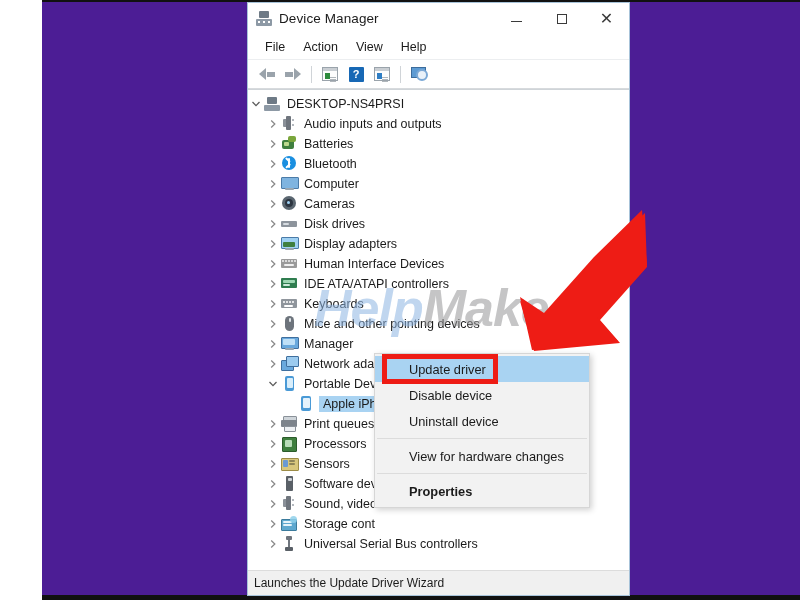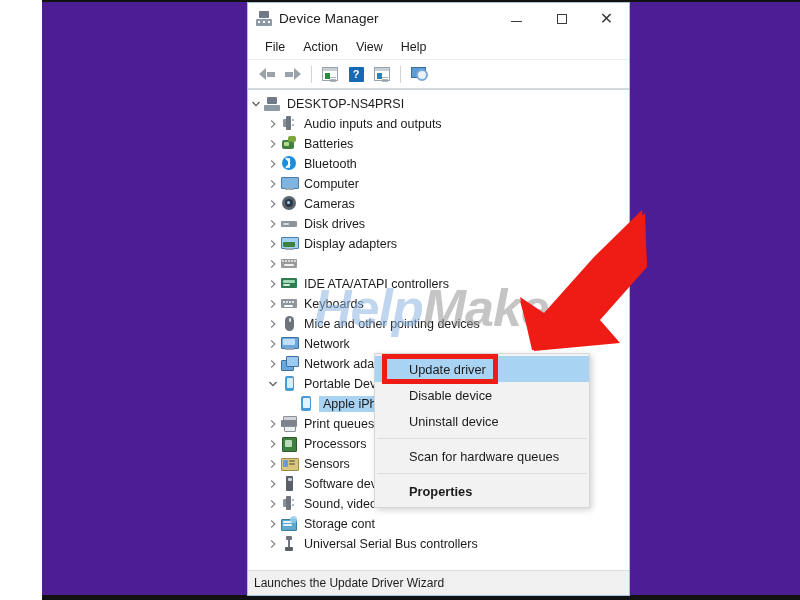--- a/index.html
+++ b/index.html
@@ -464,20 +464,21 @@
               <path d="M3.2 1.5 L6.8 5 L3.2 8.5" fill="none" stroke="#8a8a8a" stroke-width="1.3"></path>
             </svg>
           </span>
           <span class="row-icon">
             <span class="gi">
               <i class="r" style="left:0px;top:3px;width:16px;height:9px;background:#9a9a9a;border-radius:1px"></i>
               <i class="r" style="left:1px;top:4px;width:2px;height:2px;background:#efefef;box-shadow:3px 0 0 #efefef,6px 0 0 #efefef,9px 0 0 #efefef,12px 0 0 #efefef"></i>
               <i class="r" style="left:3px;top:8px;width:10px;height:2px;background:#efefef"></i>
             </span>
           </span>
+          <span class="row-label">Human Interface Devices</span>
         </div>
         <div class="tree-row">
           <span style="flex: 0 0 17px;"></span>
           <span class="chev">
             <svg width="10" height="10" viewBox="0 0 10 10">
               <path d="M3.2 1.5 L6.8 5 L3.2 8.5" fill="none" stroke="#8a8a8a" stroke-width="1.3"></path>
             </svg>
           </span>
           <span class="row-icon">
             <span class="gi">
@@ -526,21 +527,21 @@
               <path d="M3.2 1.5 L6.8 5 L3.2 8.5" fill="none" stroke="#8a8a8a" stroke-width="1.3"></path>
             </svg>
           </span>
           <span class="row-icon">
             <span class="gi">
               <i class="r" style="left:0px;top:1px;width:16px;height:10px;background:#6aa9dd;border:1px solid #3f6f9e"></i>
               <i class="r" style="left:1.5px;top:2.5px;width:12px;height:6px;background:#bfe0f7"></i>
               <i class="r" style="left:4px;top:12px;width:9px;height:2px;background:#9aa6b0"></i>
             </span>
           </span>
-          <span class="row-label">Network</span>
+          <span class="row-label">Manager</span>
         </div>
         <div class="tree-row">
           <span style="flex: 0 0 17px;"></span>
           <span class="chev">
             <svg width="10" height="10" viewBox="0 0 10 10">
               <path d="M3.2 1.5 L6.8 5 L3.2 8.5" fill="none" stroke="#8a8a8a" stroke-width="1.3"></path>
             </svg>
           </span>
           <span class="row-icon">
             <span class="gi">
@@ -696,21 +697,21 @@
 
   <div id="watermark">
     <span class="wm-tips">Help</span><span class="wm-make">Make</span><span class="wm-com">.com</span>
   </div>
 
   <div id="context-menu">
       <div class="cm-item highlight">Update driver</div>
       <div class="cm-item">Disable device</div>
       <div class="cm-item">Uninstall device</div>
       <div class="cm-sep"></div>
-      <div class="cm-item">Scan for hardware queues</div>
+      <div class="cm-item">View for hardware changes</div>
       <div class="cm-sep"></div>
       <div class="cm-item bold">Properties</div>
     </div>
 
   <div id="red-box"></div>
 
   <svg id="red-arrow" viewBox="0 0 165 150">
     <polygon points="163,8 165,62 118,115 138,138 52,146 38,96 62,112 112,57" fill="#ee1c15"></polygon>
     <polygon points="160,5 112,52 62,108 38,92 50,145 136,136 115,113 165,60" fill="#ee1c15"></polygon>
   </svg>

